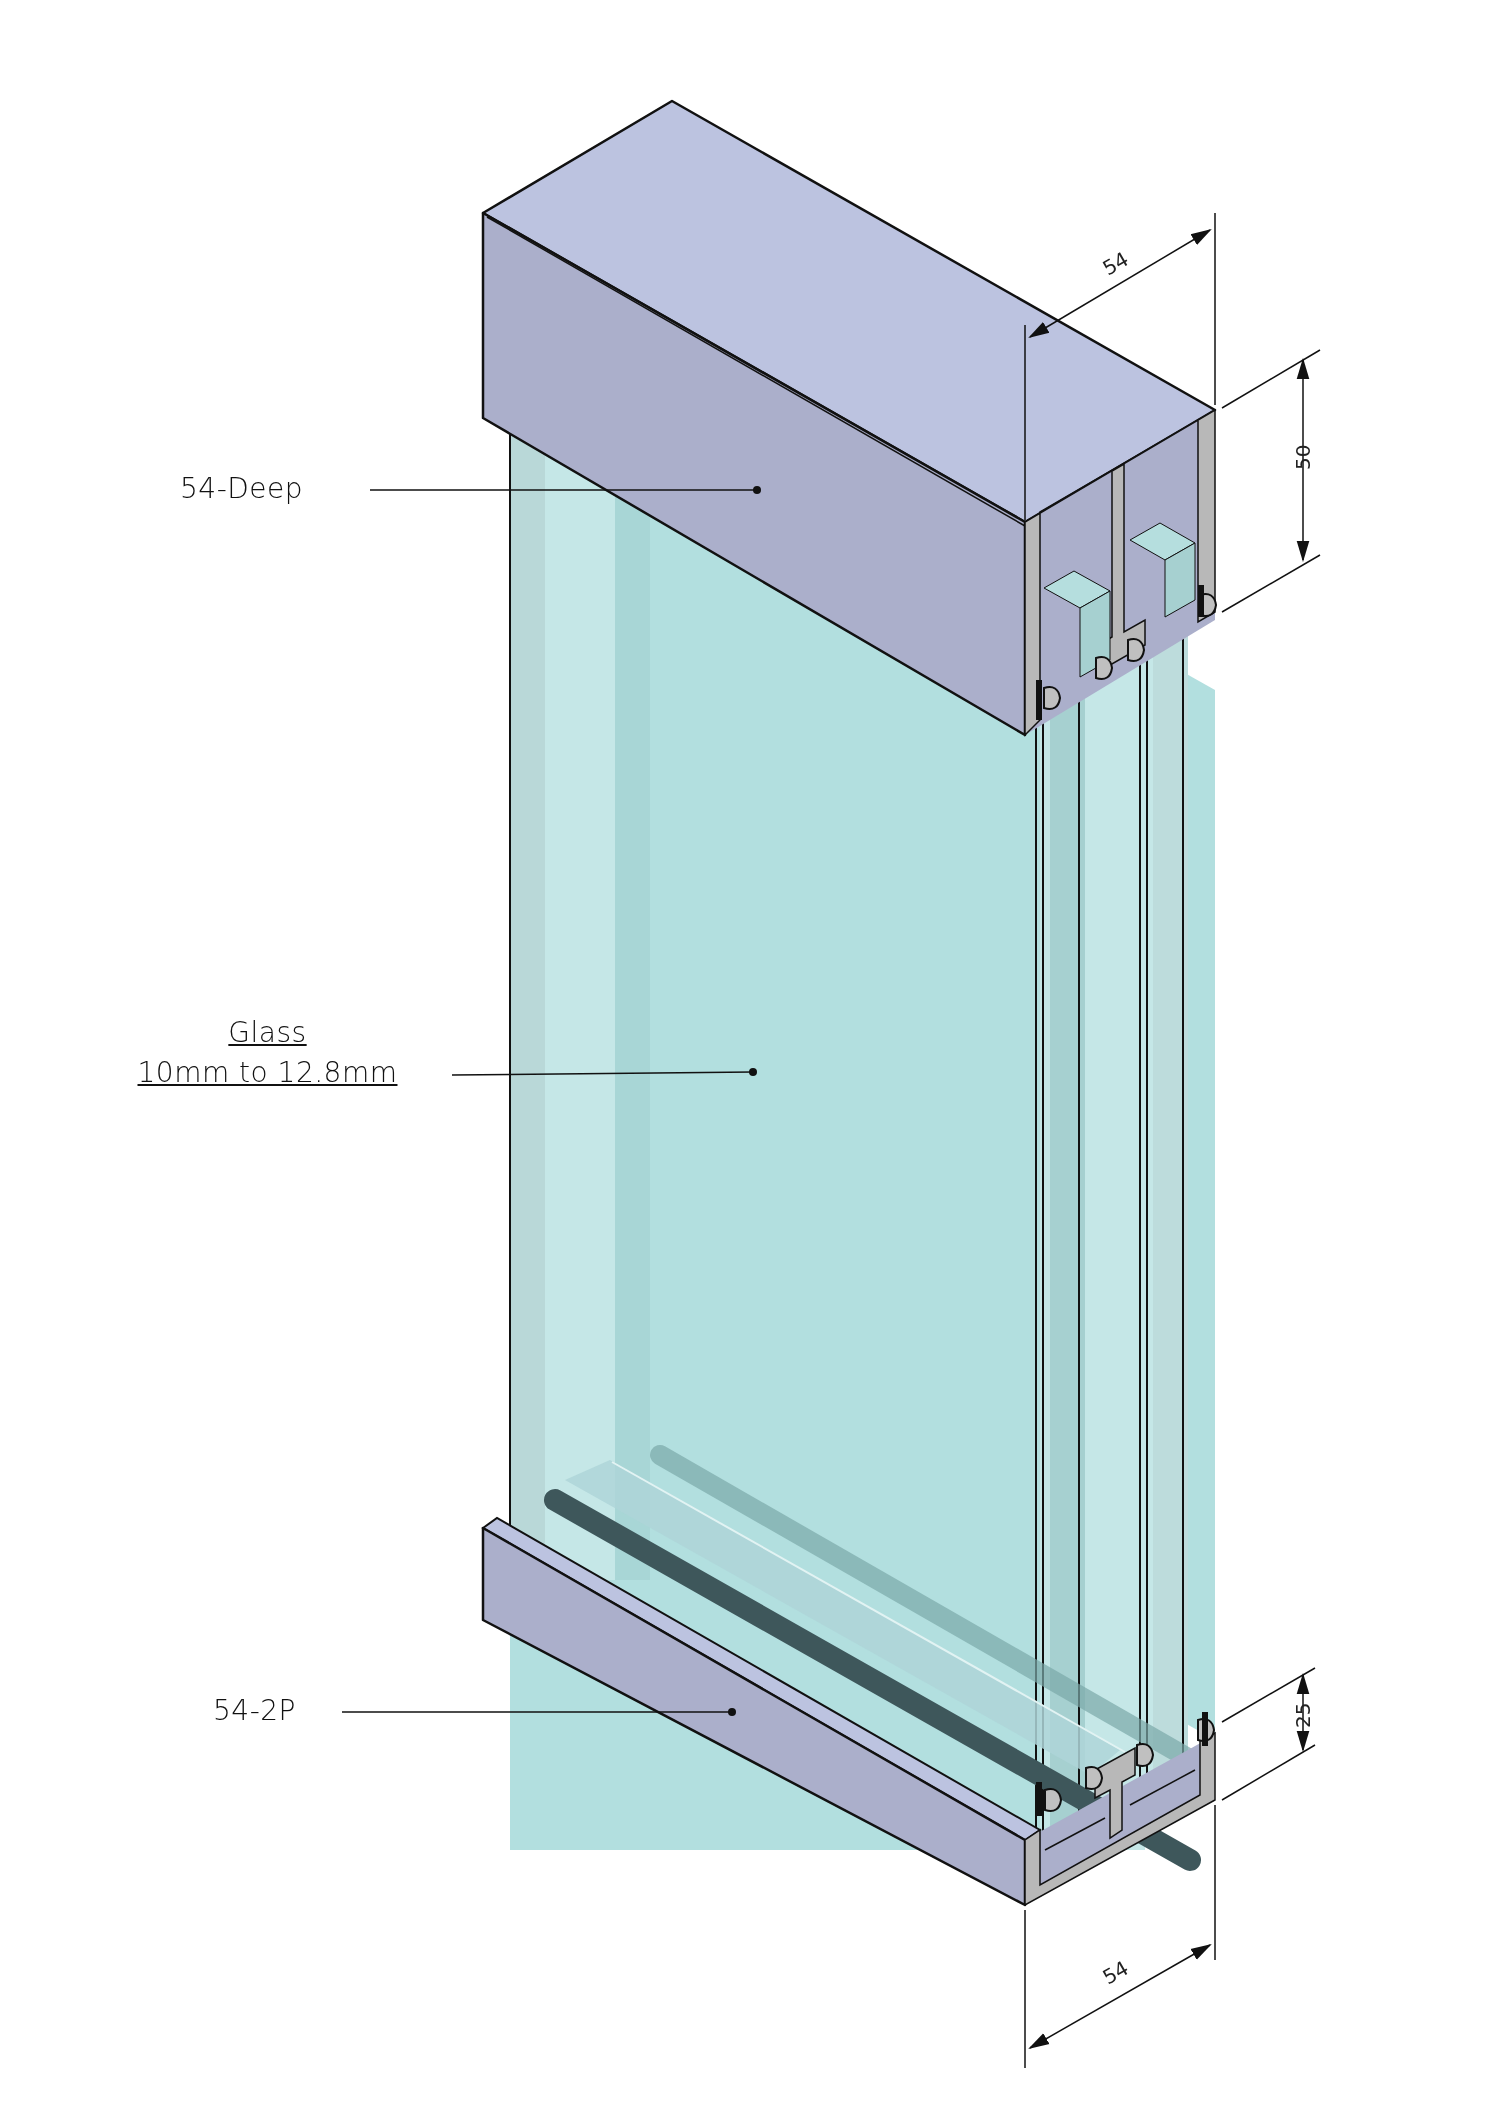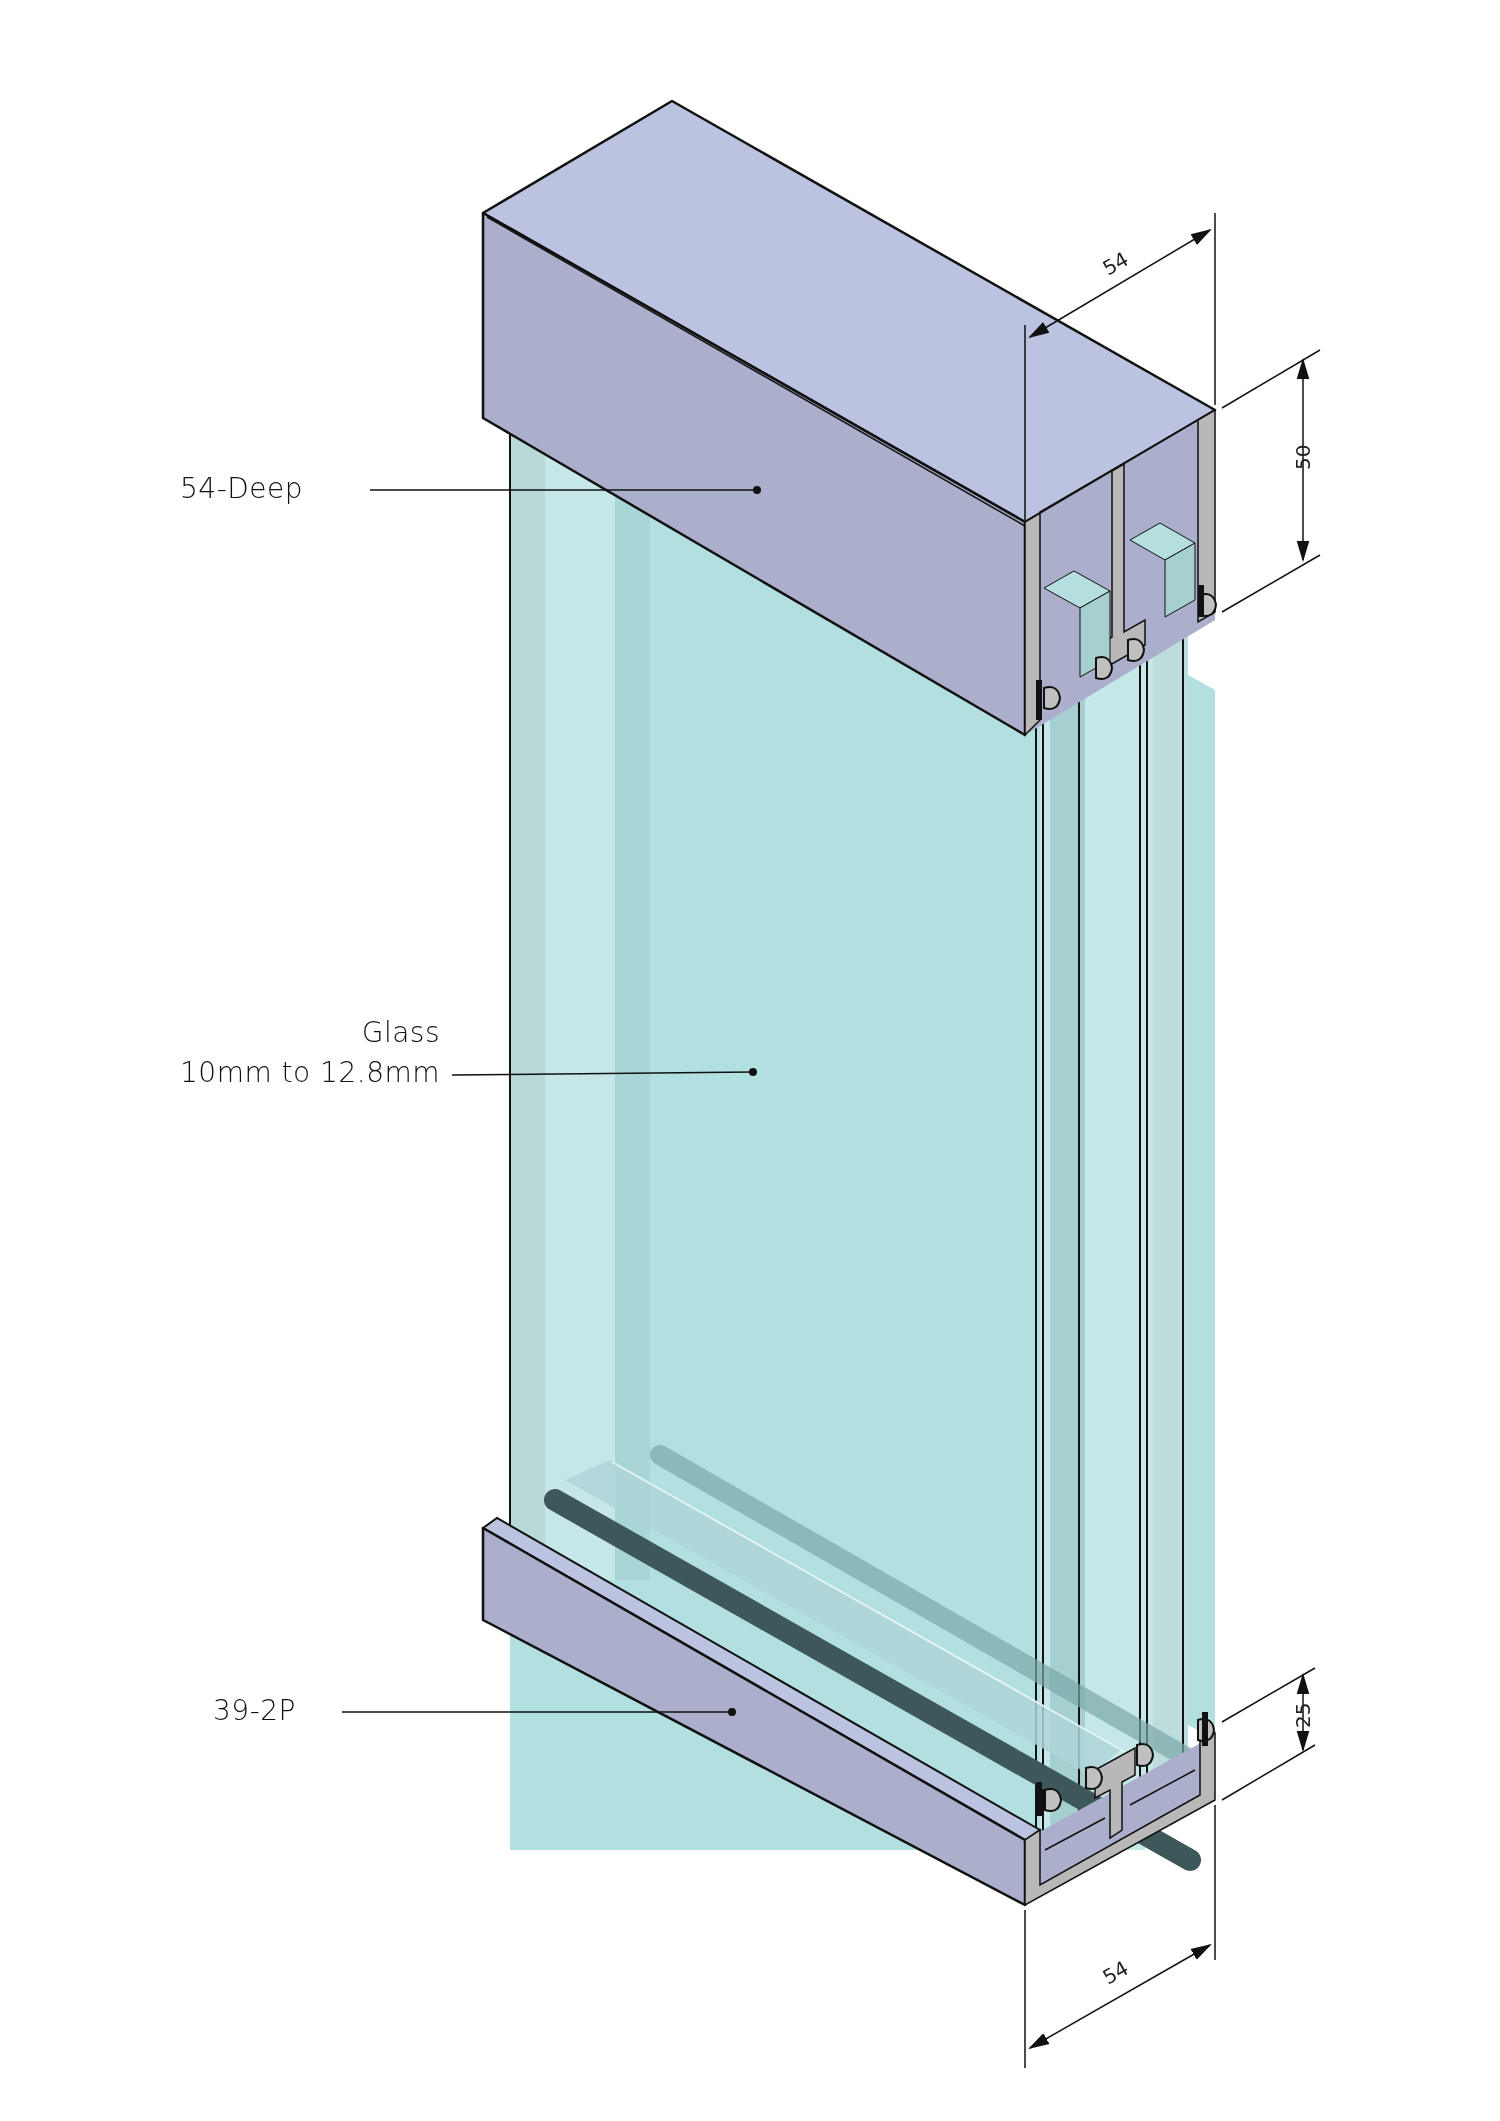--- a/index.html
+++ b/index.html
@@ -1,19 +1,19 @@
 <!DOCTYPE html>
 <html><head>
 <meta charset="utf-8">
 <style>
   html, body { margin: 0; padding: 0; background: #ffffff; }
   body { width: 1500px; height: 2121px; position: relative; overflow: hidden; font-family: "DejaVu Sans", sans-serif; }
   svg { position: absolute; left: 0; top: 0; }
   .lbl { position: absolute; color: #111; font-size: 28px; font-weight: 300; letter-spacing: 0.5px; line-height: 42px; white-space: nowrap; font-family: "DejaVu Sans", sans-serif; }
-  .lbl.center { text-align: right; }
+  .lbl.center { text-align: center; text-decoration: underline; }
   .dimtxt { font-family: "DejaVu Sans", sans-serif; font-size: 20px; fill: #222; }
 </style>
 </head>
 <body>
 
 <svg width="1500" height="2121" viewBox="0 0 1500 2121">
   <defs>
     <marker id="arr" viewBox="0 0 10 10" refX="9" refY="5" markerWidth="14" markerHeight="14" orient="auto-start-reverse">
       <path d="M0,2 L10,5 L0,8 z" fill="#111"></path>
     </marker>
@@ -127,13 +127,13 @@
     <line x1="452" y1="1075" x2="753" y2="1072" stroke="#111" stroke-width="1.5"></line>
     <circle cx="753" cy="1072" r="4" fill="#111"></circle>
     <line x1="342" y1="1712" x2="732" y2="1712" stroke="#111" stroke-width="1.5"></line>
     <circle cx="732" cy="1712" r="4" fill="#111"></circle>
   </g>
 </svg>
 
 <div class="lbl" style="left:180px; top:468px;">54-Deep</div>
 <div class="lbl center" style="left:95px; top:1012px; width:345px;">Glass</div>
 <div class="lbl center" style="left:95px; top:1052px; width:345px;">10mm to 12.8mm</div>
-<div class="lbl" style="left:213px; top:1690px;">39-2P</div>
+<div class="lbl" style="left:213px; top:1690px;">54-2P</div>
 
 </body></html>

